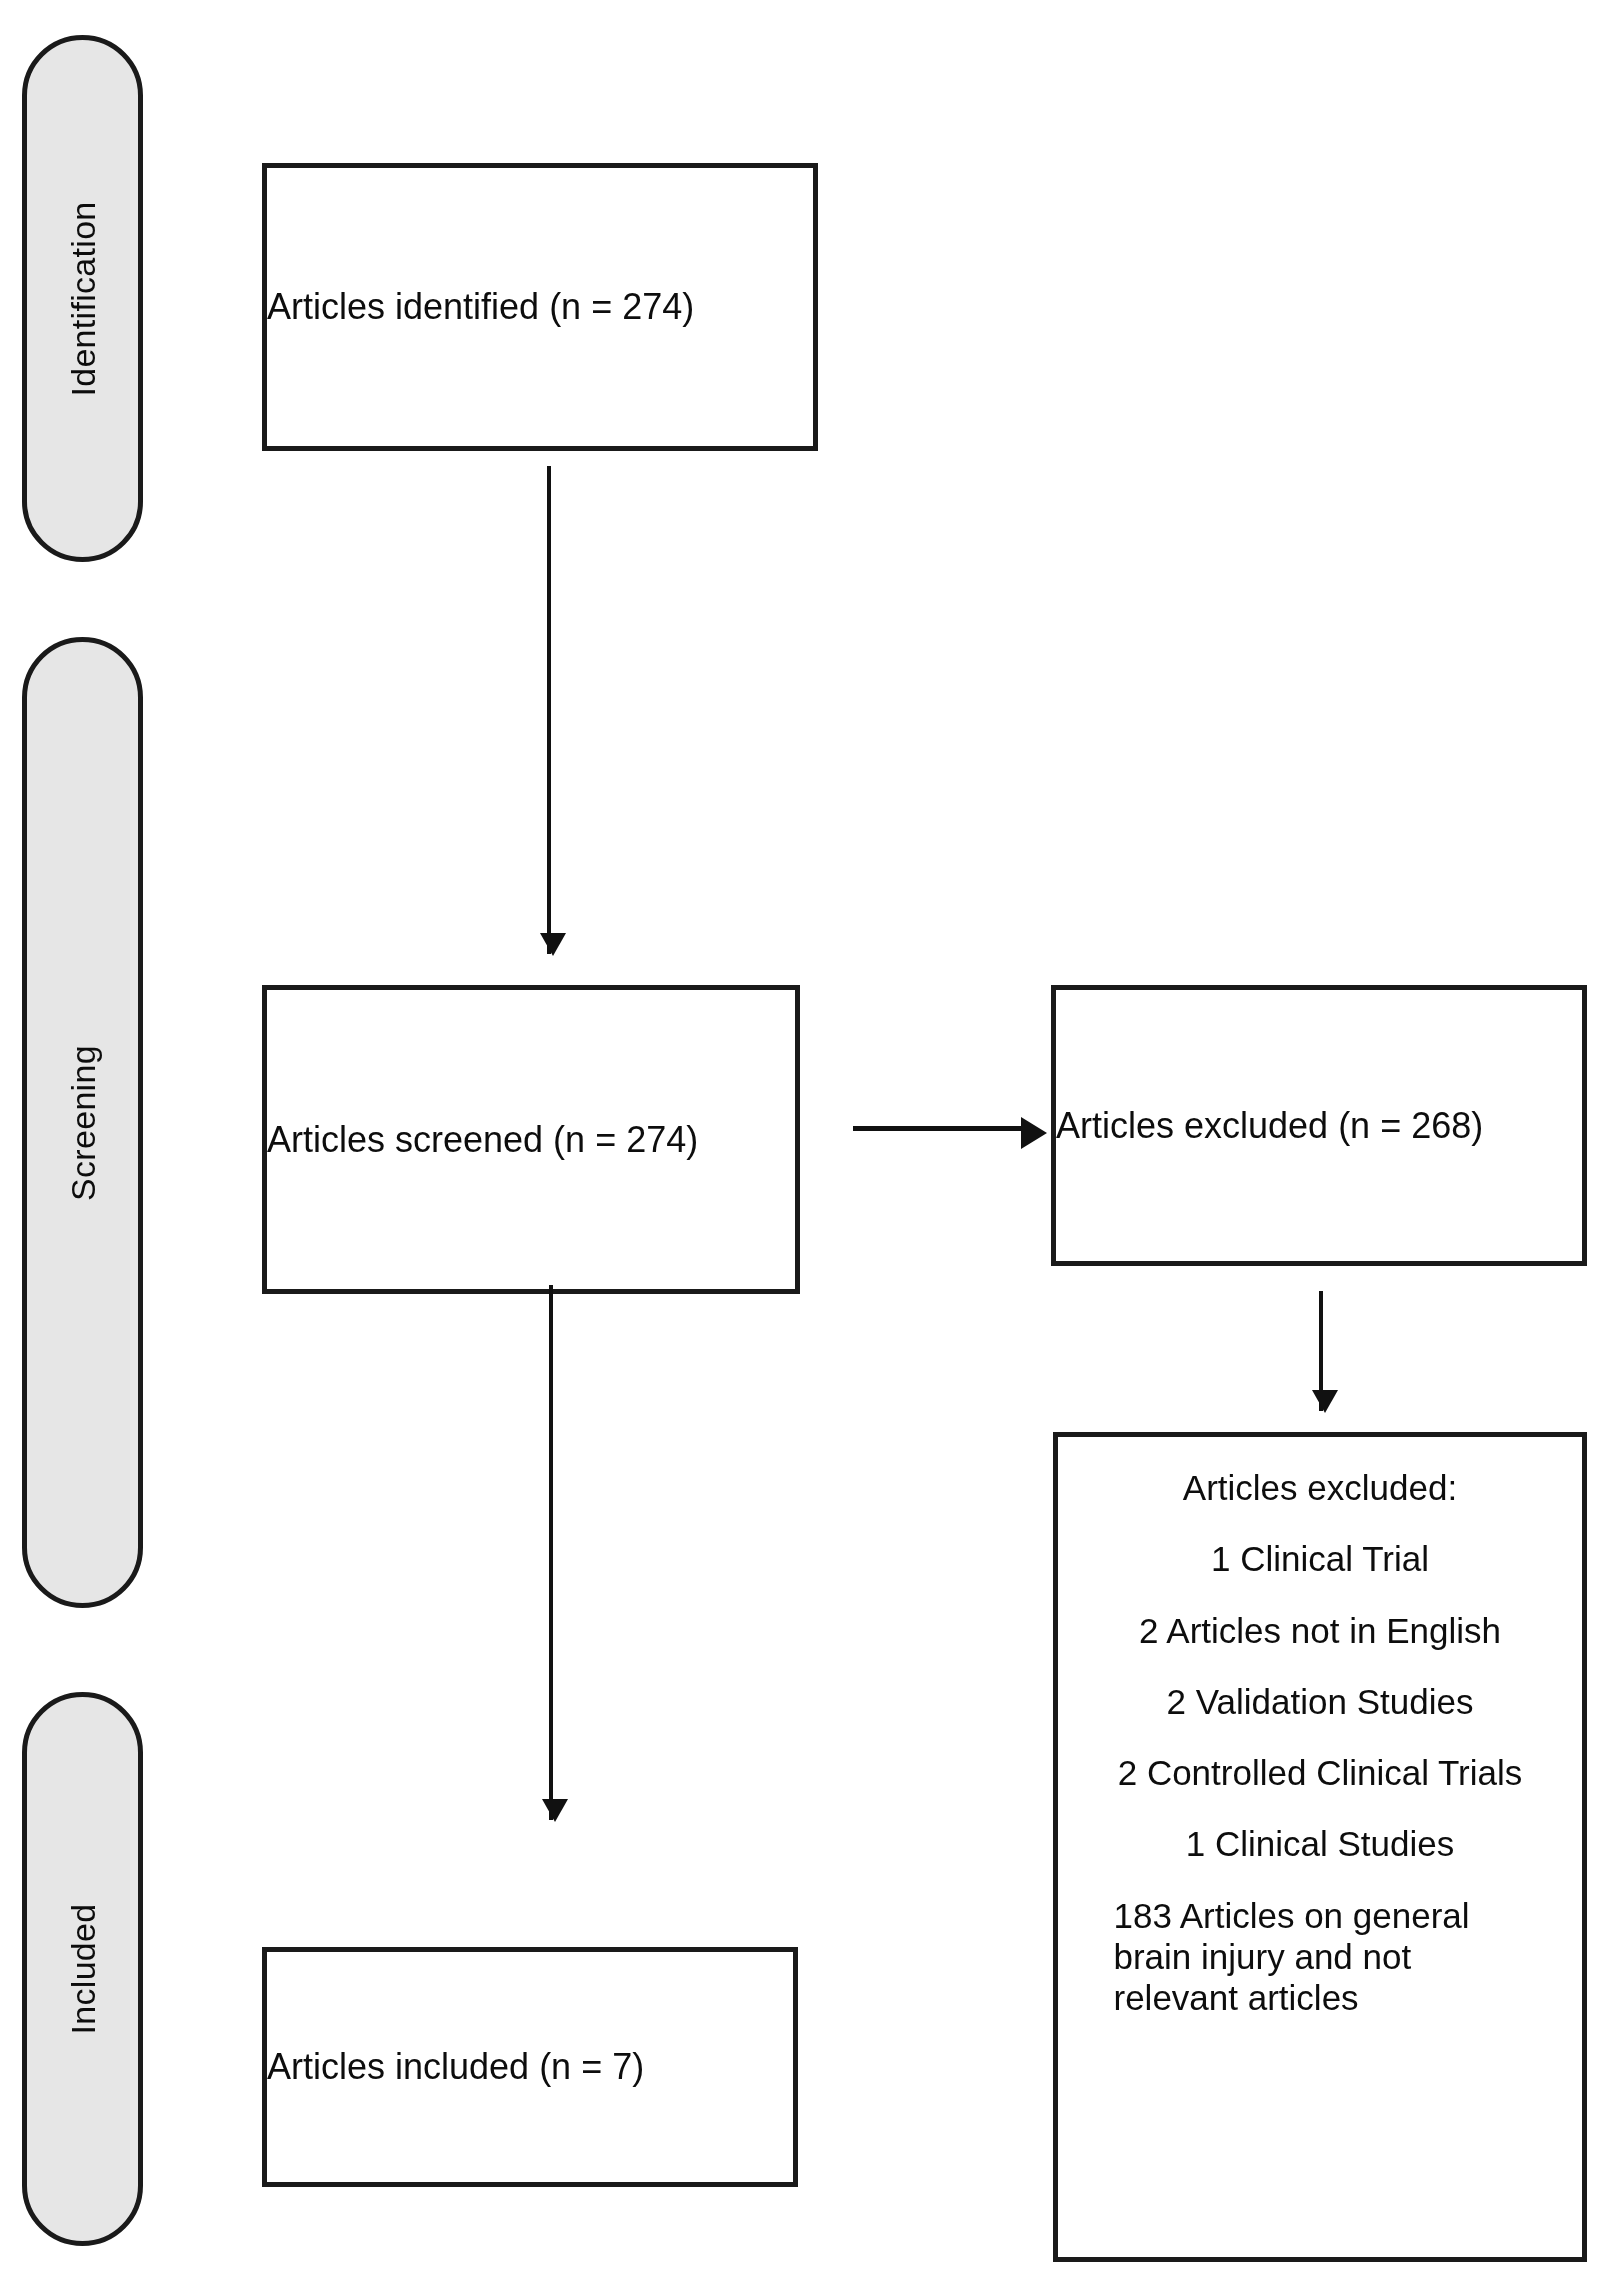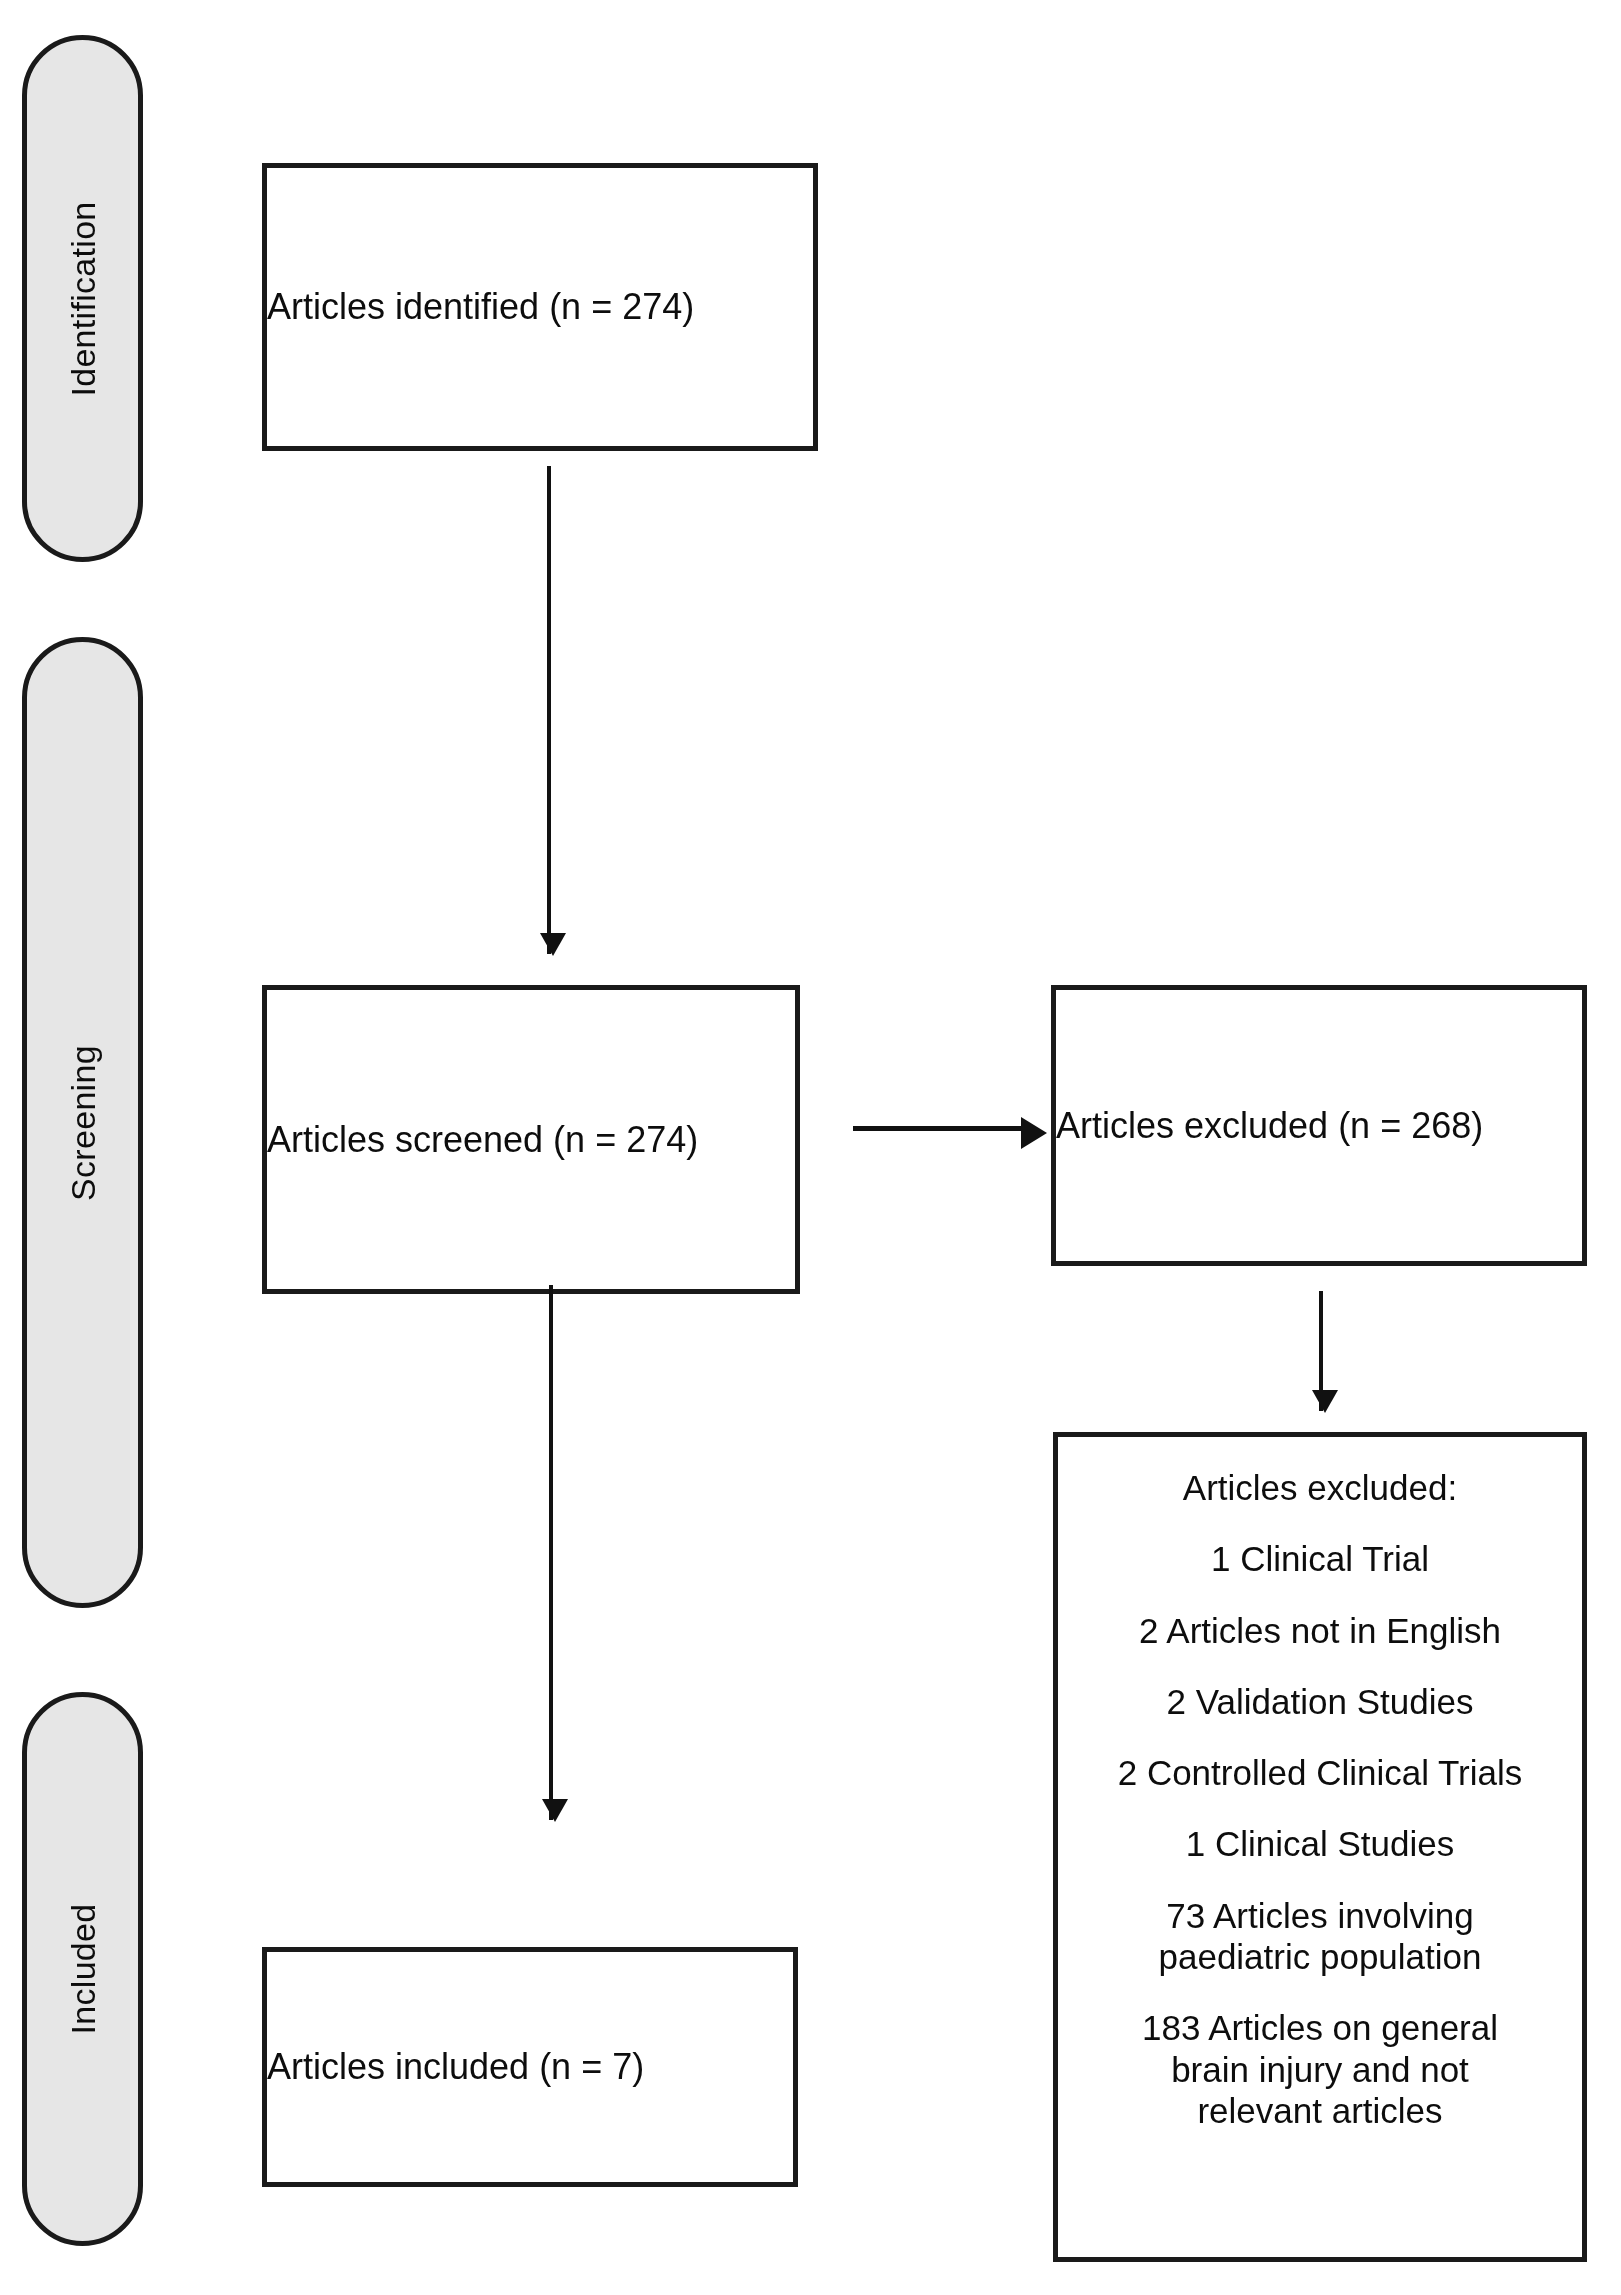--- a/index.html
+++ b/index.html
@@ -65,21 +65,20 @@
     box-sizing: border-box;
     display: flex;
     flex-direction: column;
     align-items: center;
     justify-content: flex-start;
     padding-top: 30px;
   }
   .detail-line {
     font-size: 35px;
     color: #0d0d0d;
-    text-align: center;
     line-height: 1.18;
     font-family: "Liberation Sans", sans-serif;
     margin-bottom: 30px;
     max-width: 492px;
   }
   .detail-line:last-child { margin-bottom: 0; }
 
   
   .arrow-v {
     position: absolute;
@@ -161,18 +160,17 @@
     <span class="flow-box-text">Articles included (n = 7)</span>
   </div>
 
   <div class="detail-box" style="left:1053px; top:1432px; width:534px; height:830px;">
     <div class="detail-line">Articles excluded:</div>
     <div class="detail-line">1 Clinical Trial</div>
     <div class="detail-line">2 Articles not in English</div>
     <div class="detail-line">2 Validation Studies</div>
     <div class="detail-line">2 Controlled Clinical Trials</div>
     <div class="detail-line">1 Clinical Studies</div>
-    <div class="detail-line" style="max-width:378px;">73 Articles involving paediatric population</div>
     <div class="detail-line" style="max-width:413px;">183 Articles on general brain injury and not relevant articles</div>
   </div>
 
 </div>
 
 
 </body></html>

